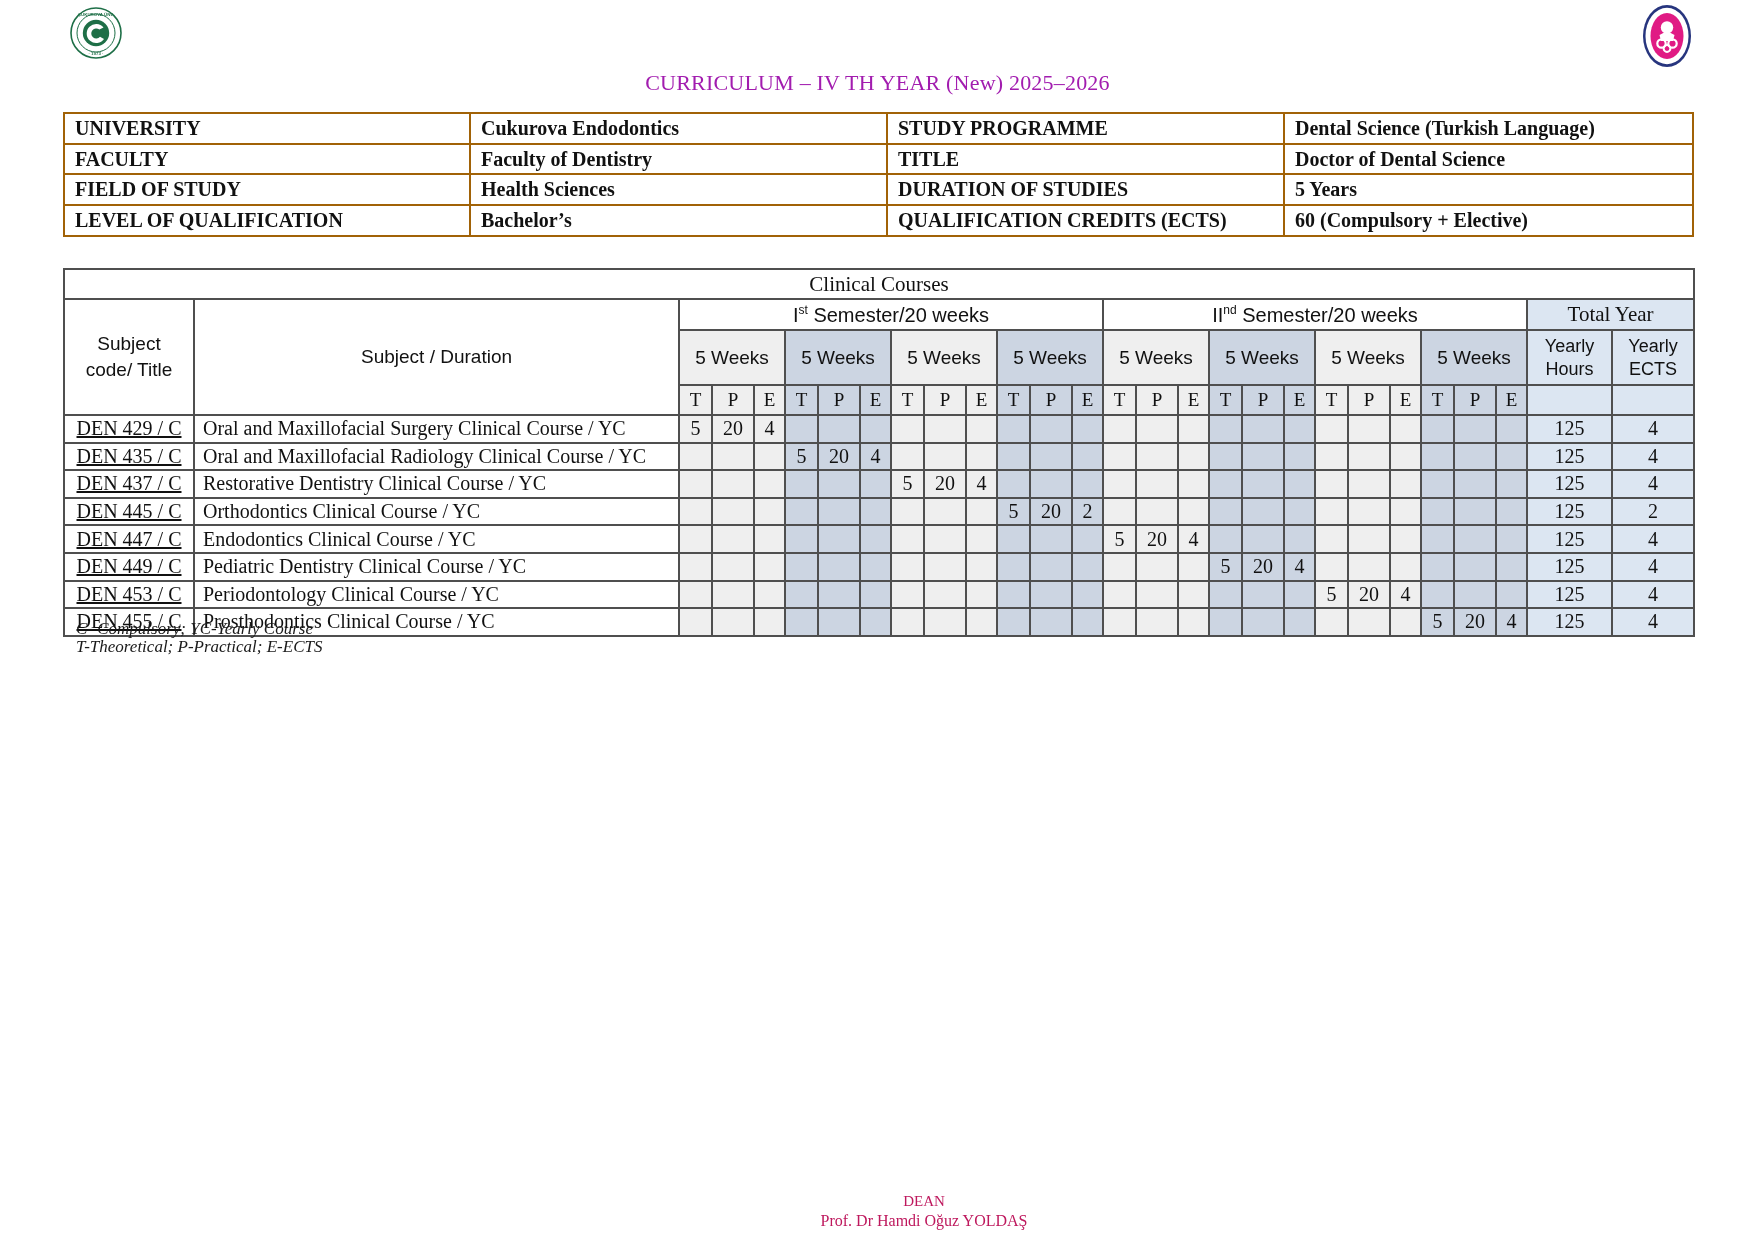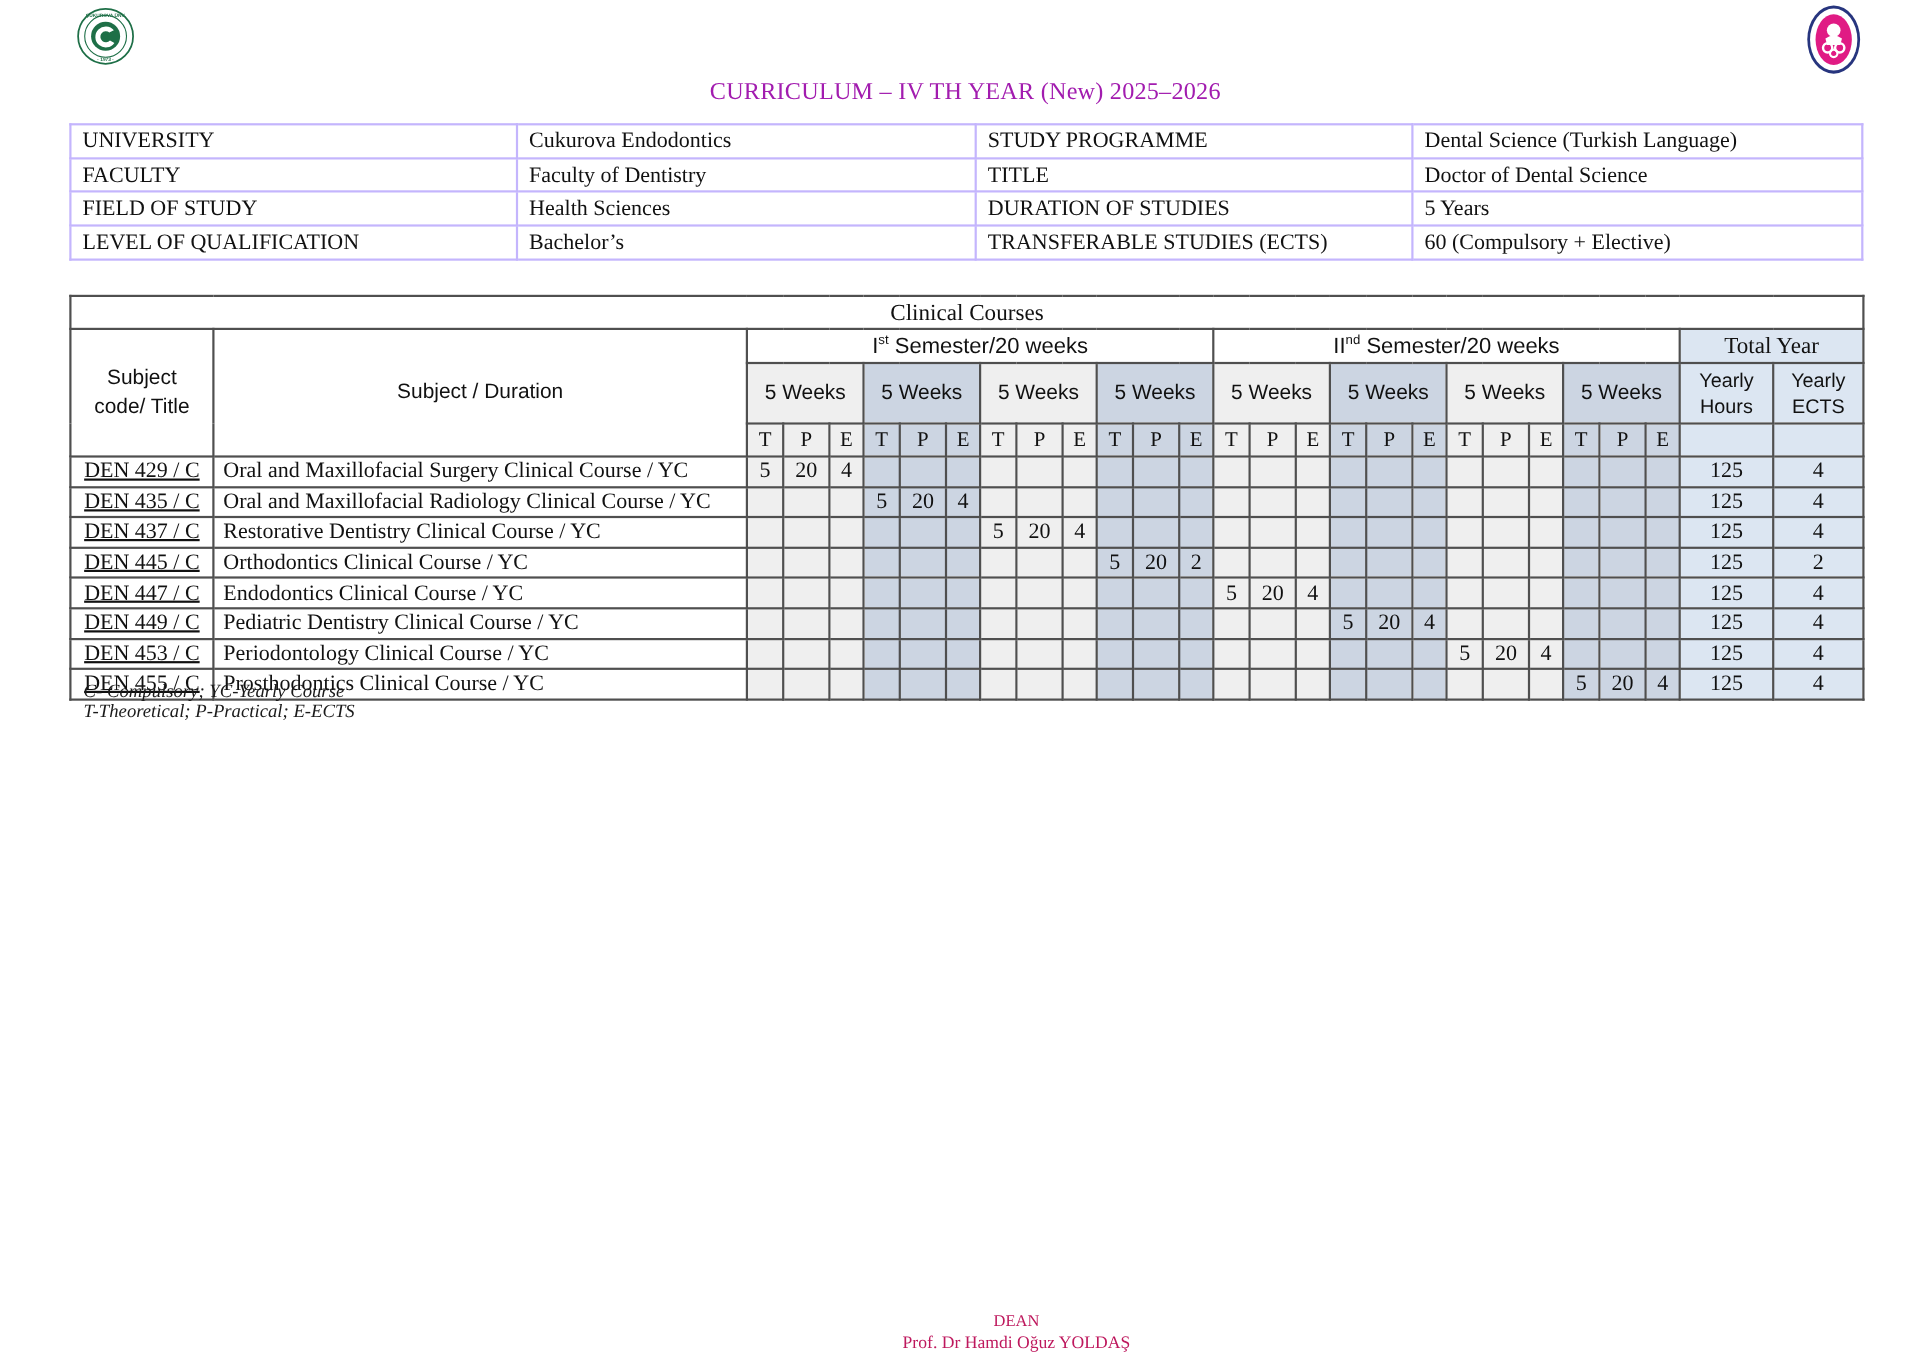--- a/index.html
+++ b/index.html
@@ -11,22 +11,22 @@
   .logo-right{position:absolute;left:1642px;top:4px;width:50px;height:64px;}
 
   
   .page-title{position:absolute;left:63px;top:70px;width:1629px;text-align:center;
               font-size:22px;letter-spacing:.2px;color:#a21caf;}
 
   
   table{border-collapse:collapse;}
   .info-table{position:absolute;left:63px;top:112px;width:1629px;table-layout:fixed;
               font-size:20px;}
-  .info-table td{border:2px solid #c4b5fd;height:28.7px;padding:0 4px 0 10px;
-                 white-space:nowrap;overflow:hidden;}
+  .info-table td{border:2px solid #a16207;height:28.7px;padding:0 4px 0 10px;
+                 white-space:nowrap;overflow:hidden;font-weight:bold;}
 
   
   .clinical-table{position:absolute;left:63px;top:268px;width:1629px;table-layout:fixed;}
   .clinical-table th,.clinical-table td{border:2px solid var(--grid);padding:0;
       text-align:center;vertical-align:middle;overflow:hidden;font-weight:normal;}
   .ct-title{height:28px;font-family:"Liberation Serif",serif;font-weight:bold;
             font-size:21px;background:#fff;}
   .sem{height:29px;font-family:"Liberation Sans",sans-serif;font-weight:bold;font-size:20px;background:#fff;}
   .sem sup{font-size:12px;}
   .total-year{font-family:"Liberation Serif",serif;font-weight:bold;font-size:21px;
@@ -111,21 +111,21 @@
       </tr>
       <tr>
         <td>FIELD OF STUDY</td>
         <td>Health Sciences</td>
         <td>DURATION OF STUDIES</td>
         <td>5 Years</td>
       </tr>
       <tr>
         <td>LEVEL OF QUALIFICATION</td>
         <td>Bachelor’s</td>
-        <td>TRANSFERABLE STUDIES (ECTS)</td>
+        <td>QUALIFICATION CREDITS (ECTS)</td>
         <td>60 (Compulsory + Elective)</td>
       </tr>
     </tbody>
   </table>
 
   <table class="clinical-table">
     <colgroup id="ct-cols">
         <col style="width:130px">
         <col style="width:485px">
         <col style="width:33px">

